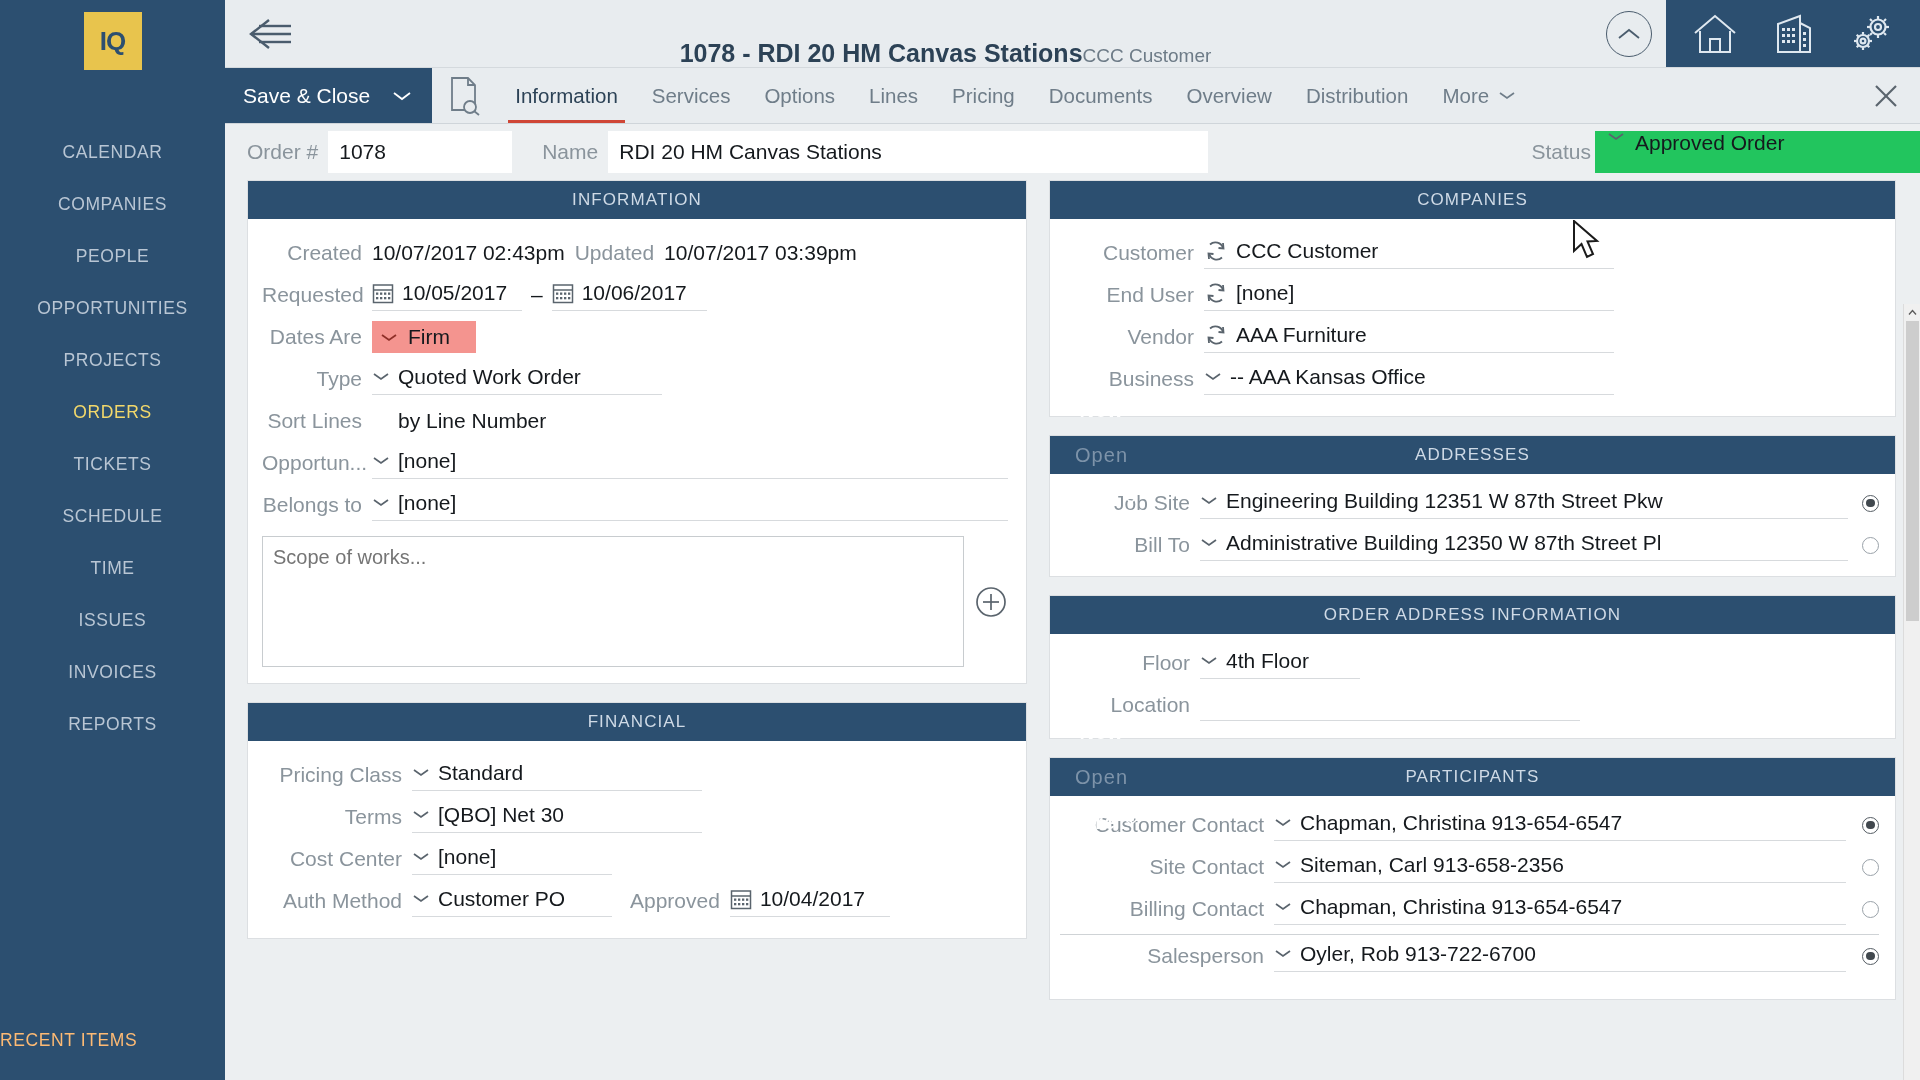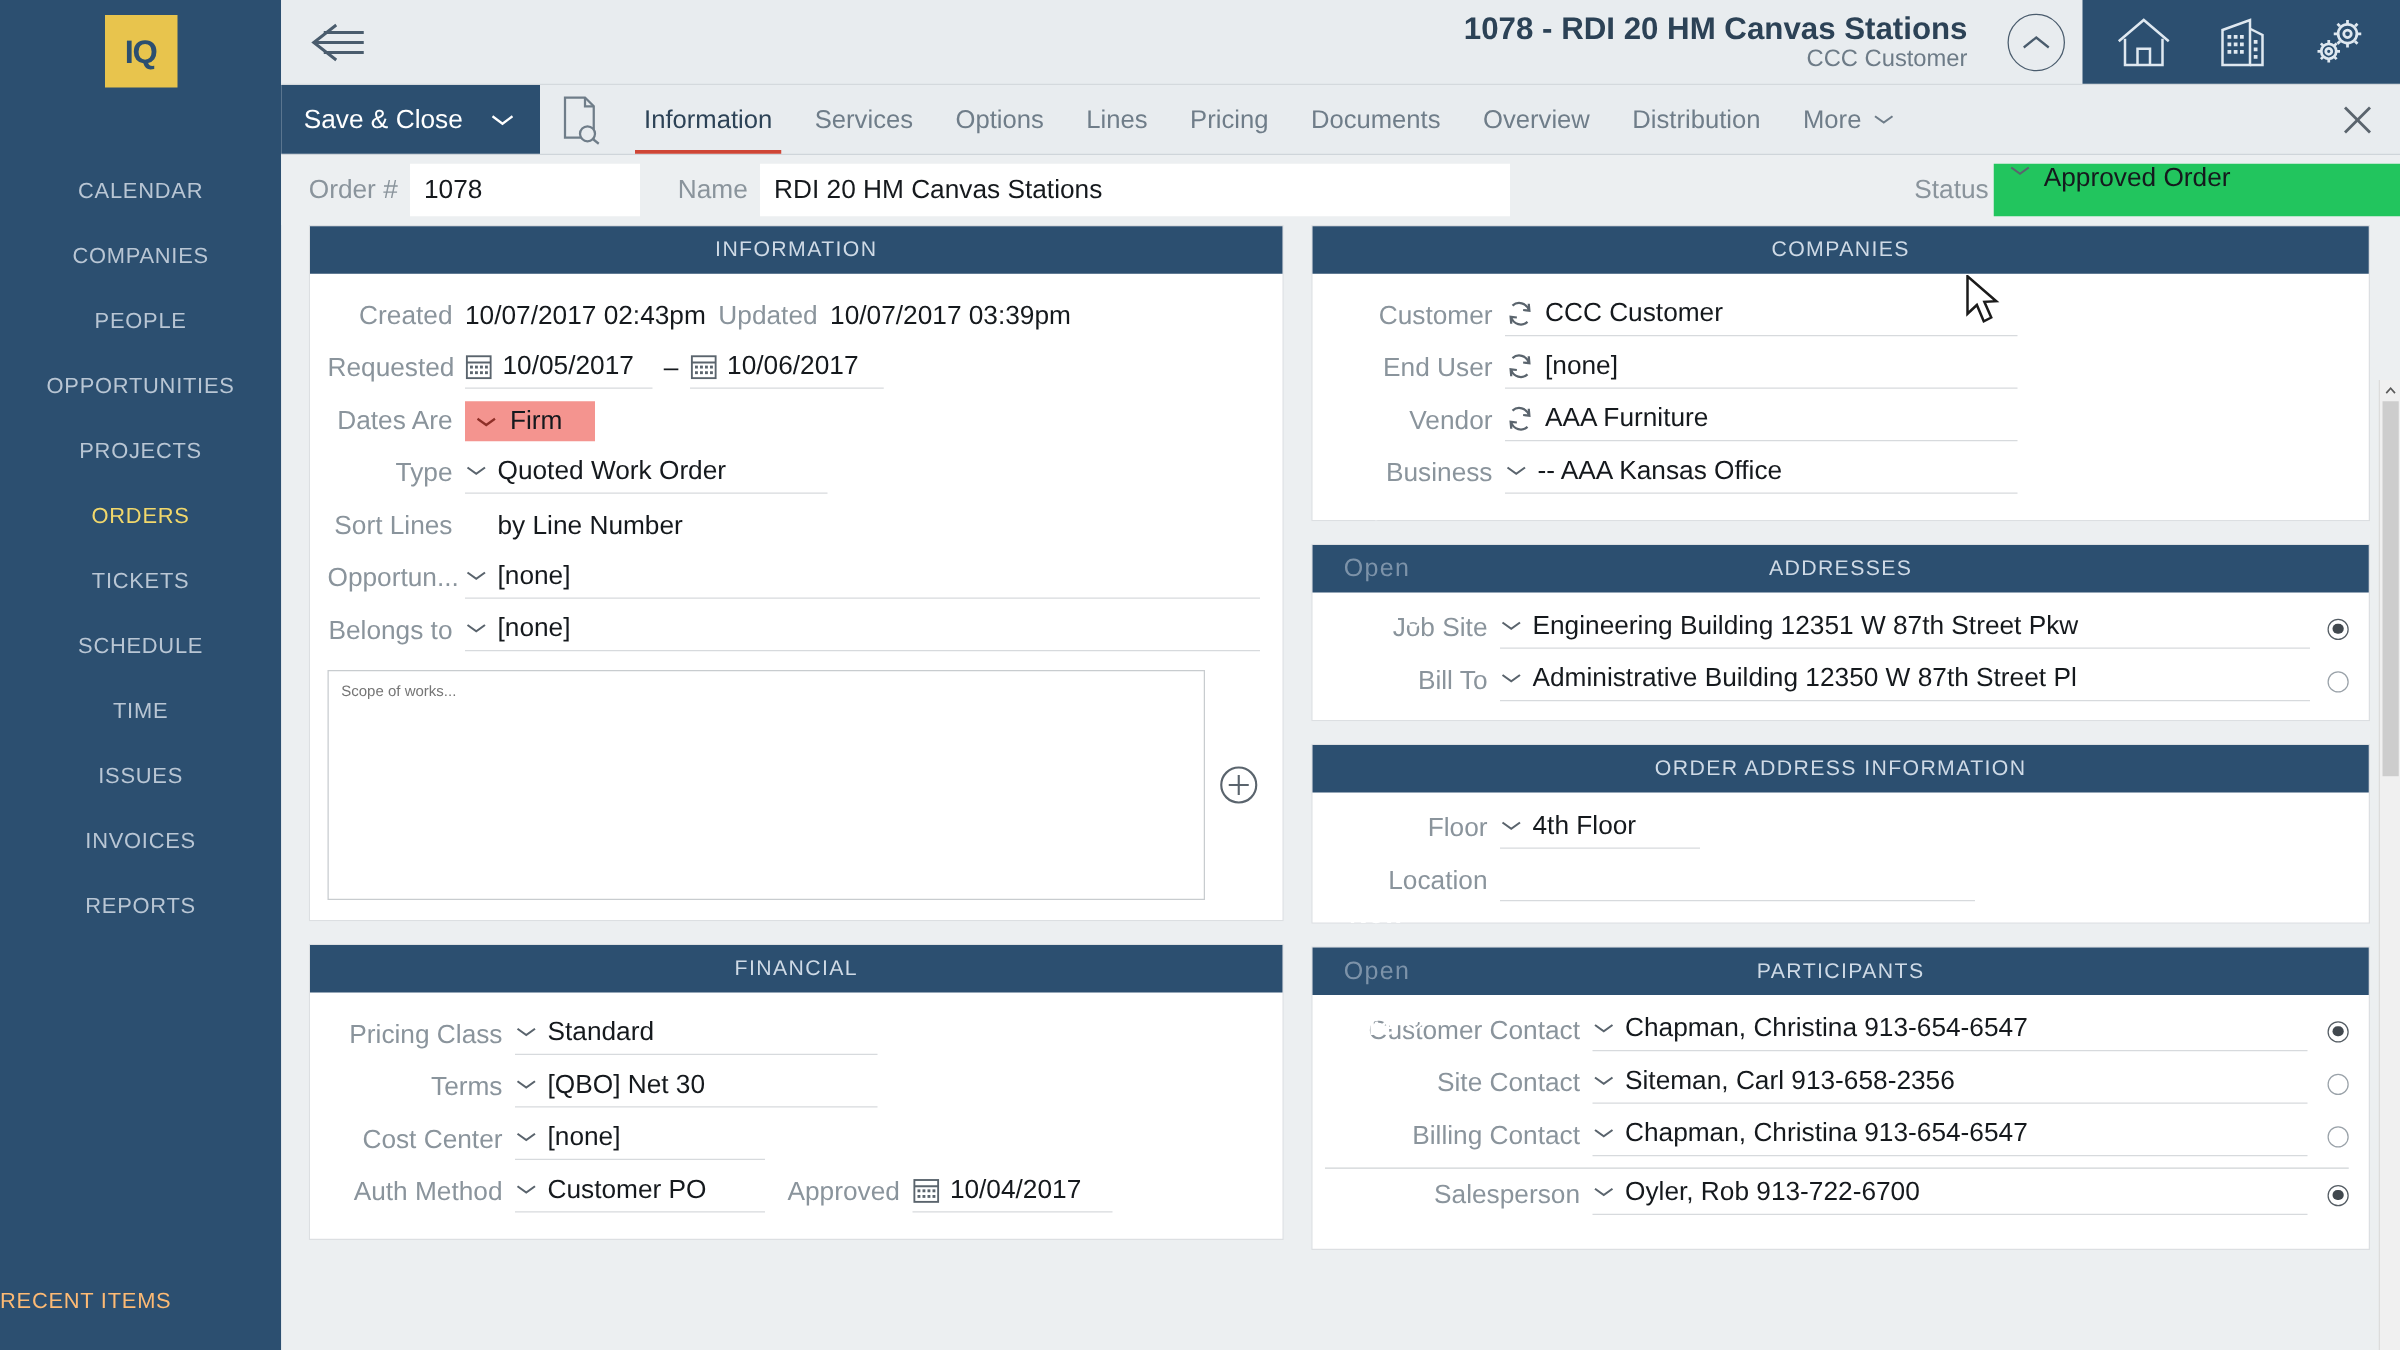--- a/index.html
+++ b/index.html
@@ -52,21 +52,21 @@
   .titlebar {
     height: 68px; background: #e8ecef;
     display: flex; align-items: stretch;
     border-bottom: 1px solid #d4d9dd;
   }
   .back-btn {
     width: 92px; display: flex; align-items: center; justify-content: center;
     cursor: pointer;
   }
   .title-wrap {
-    flex: 1; display: flex; flex-direction: column;
+    flex: 1; display: flex; flex-direction: row;
     align-items: flex-end; justify-content: center;
     padding-right: 18px;
   }
   .title-main { font-size: 25px; font-weight: bold; color: #2c4256; line-height: 1.12; }
   .title-sub { font-size: 19px; color: #6d7b87; line-height: 1.15; }
   .collapse-btn {
     width: 74px; display: flex; align-items: center; justify-content: center; cursor: pointer;
   }
   .circle-btn {
     width: 46px; height: 46px; border-radius: 50%;
@@ -170,22 +170,22 @@
   }
   .chev-s { display: inline-flex; flex: 0 0 auto; }
   .pill-firm {
     background: #f4948f; padding: 4px 26px 4px 8px;
     display: flex; align-items: center; gap: 10px;
     font-size: 21px; color: #15191d; cursor: pointer;
   }
 
   .textarea-wrap { display: flex; align-items: center; gap: 10px; margin-top: 10px; }
   .textarea {
-    flex: 1; height: 184px; border: 1px solid #c8cccf; background: #fff;
-    padding: 9px 10px; font-size: 12px; color: #15191d;
+    flex: 1; height: 131px; border: 1px solid #c8cccf; background: #fff;
+    padding: 9px 10px; font-size: 20px; color: #15191d;
     font-family: "Liberation Sans", sans-serif; resize: none; outline: none;
   }
   .plus-btn { width: 34px; height: 34px; cursor: pointer; flex: 0 0 34px; }
 
   .radio { width: 17px; height: 17px; border-radius: 50%; border: 1.6px solid #9aa2a9; display: inline-block; position: relative; cursor: pointer; }
   .radio.on { border-color: #555d64; }
   .radio.on::after {
     content: ""; position: absolute; inset: 3.2px; border-radius: 50%; background: #41484e;
   }
 

